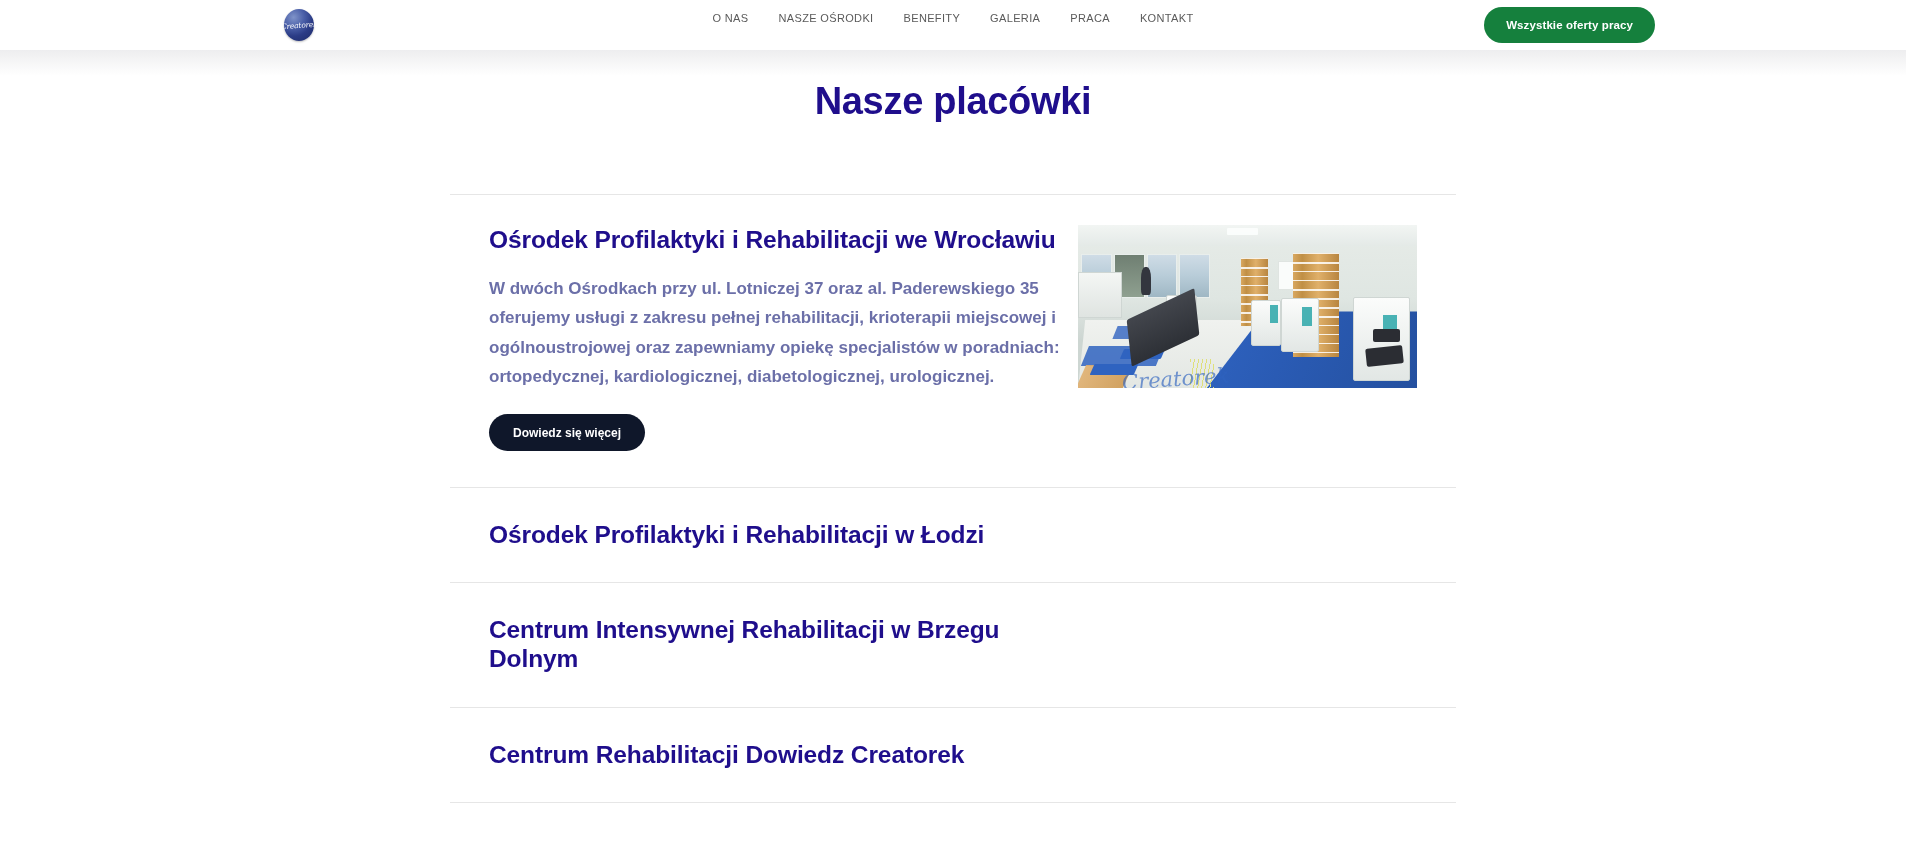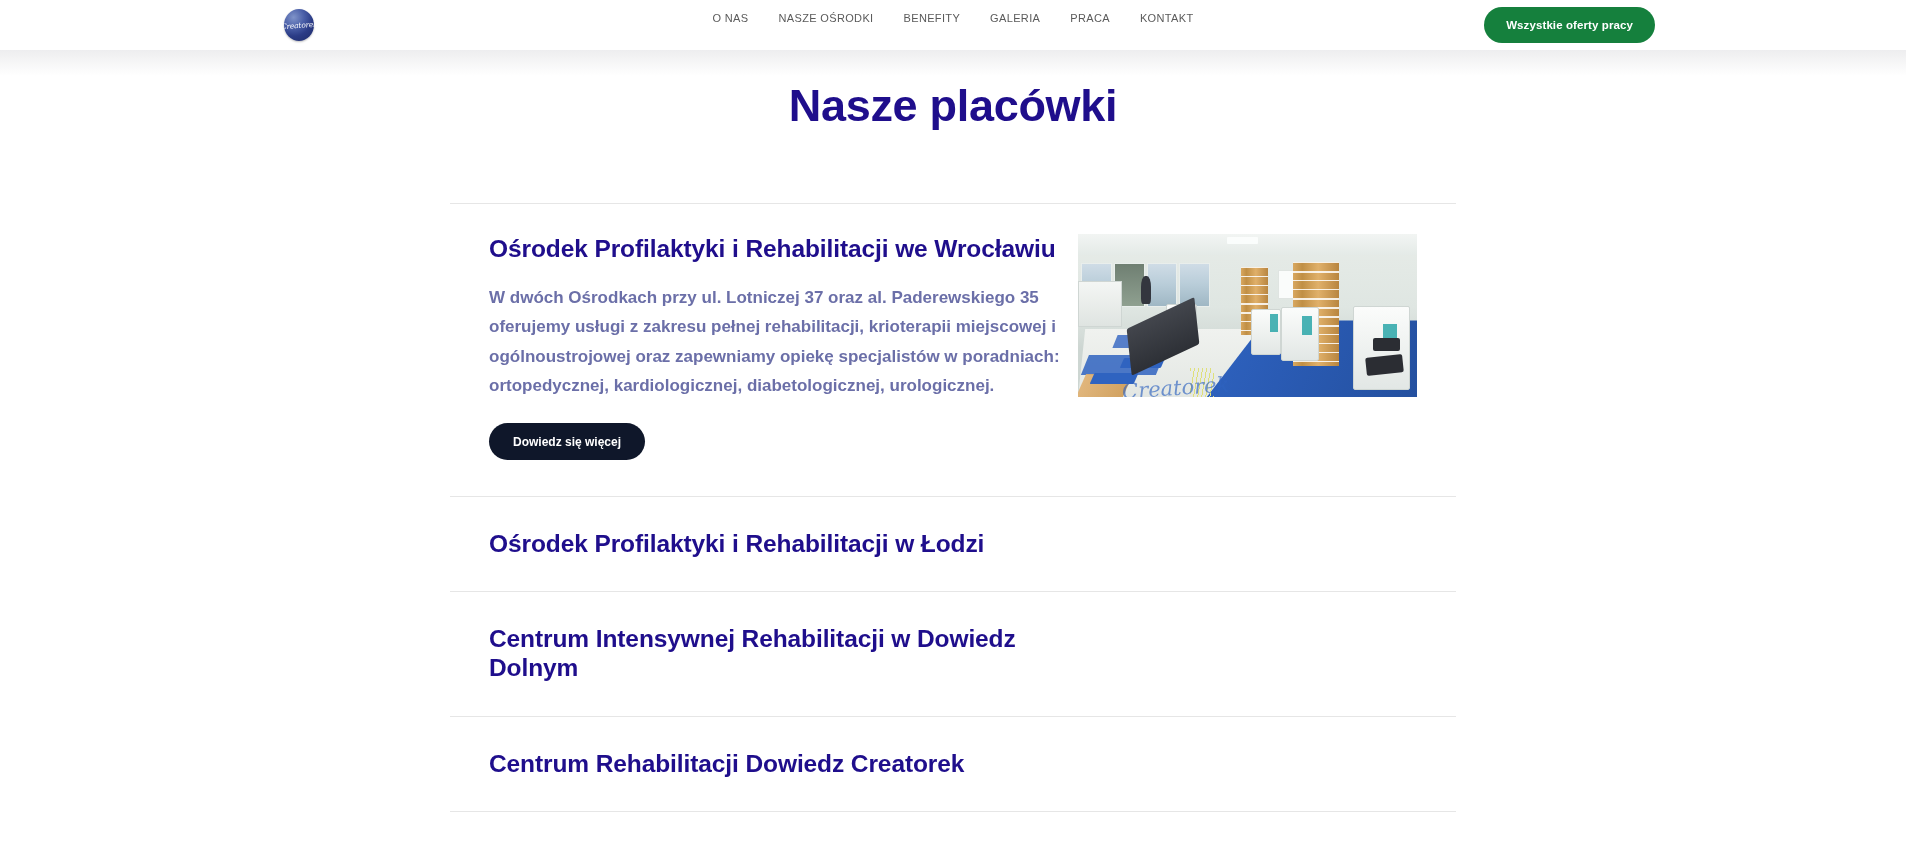--- a/index.html
+++ b/index.html
@@ -111,21 +111,21 @@
   
   .page {
     position: relative;
     width: 100%;
     padding-top: 0;
   }
 
   .page-title {
     text-align: center;
     margin-top: 30px;
-    font-size: 45px;
+    font-size: 38px;
     font-weight: 700;
     color: #1f0e8c;
     letter-spacing: -0.3px;
   }
 
   .content-wrap {
     width: 1006px;
     margin: 12px auto;
     margin-top: 71px;
   }
@@ -395,21 +395,21 @@
     <section class="facility compact">
       <div class="facility-text">
         <h2 class="facility-title">Ośrodek Profilaktyki i Rehabilitacji w Łodzi</h2>
       </div>
     </section>
 
     <div class="divider"></div>
 
     <section class="facility compact">
       <div class="facility-text">
-        <h2 class="facility-title">Centrum Intensywnej Rehabilitacji w Dowiedz Dolnym</h2>
+        <h2 class="facility-title">Centrum Intensywnej Rehabilitacji w Brzegu Dolnym</h2>
       </div>
     </section>
 
     <div class="divider"></div>
 
     <section class="facility compact">
       <div class="facility-text">
         <h2 class="facility-title">Centrum Rehabilitacji Dowiedz Creatorek</h2>
       </div>
     </section>

